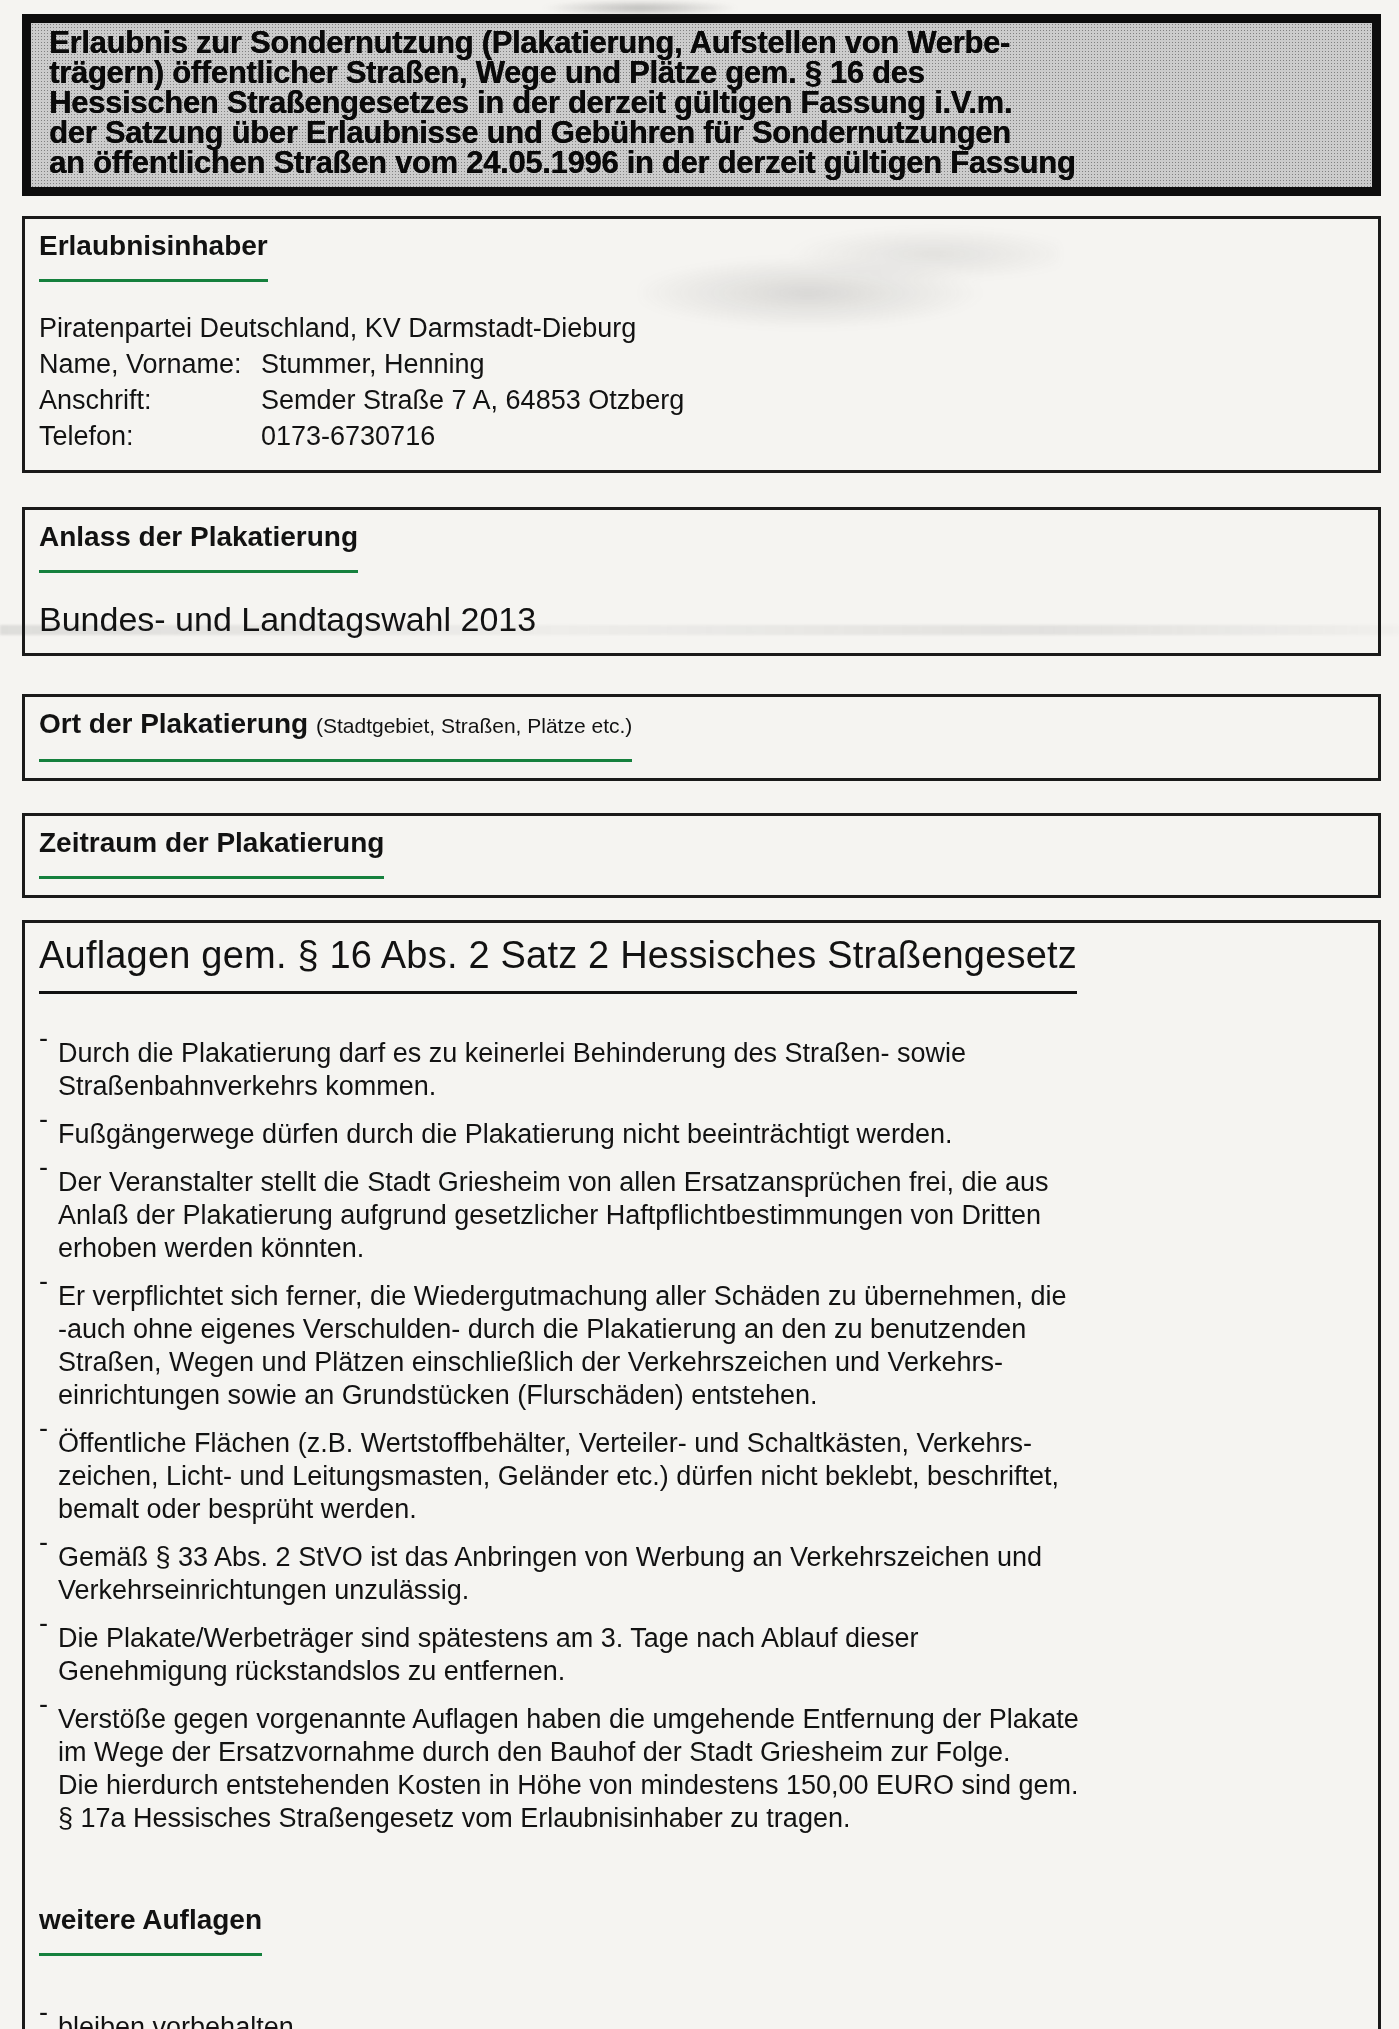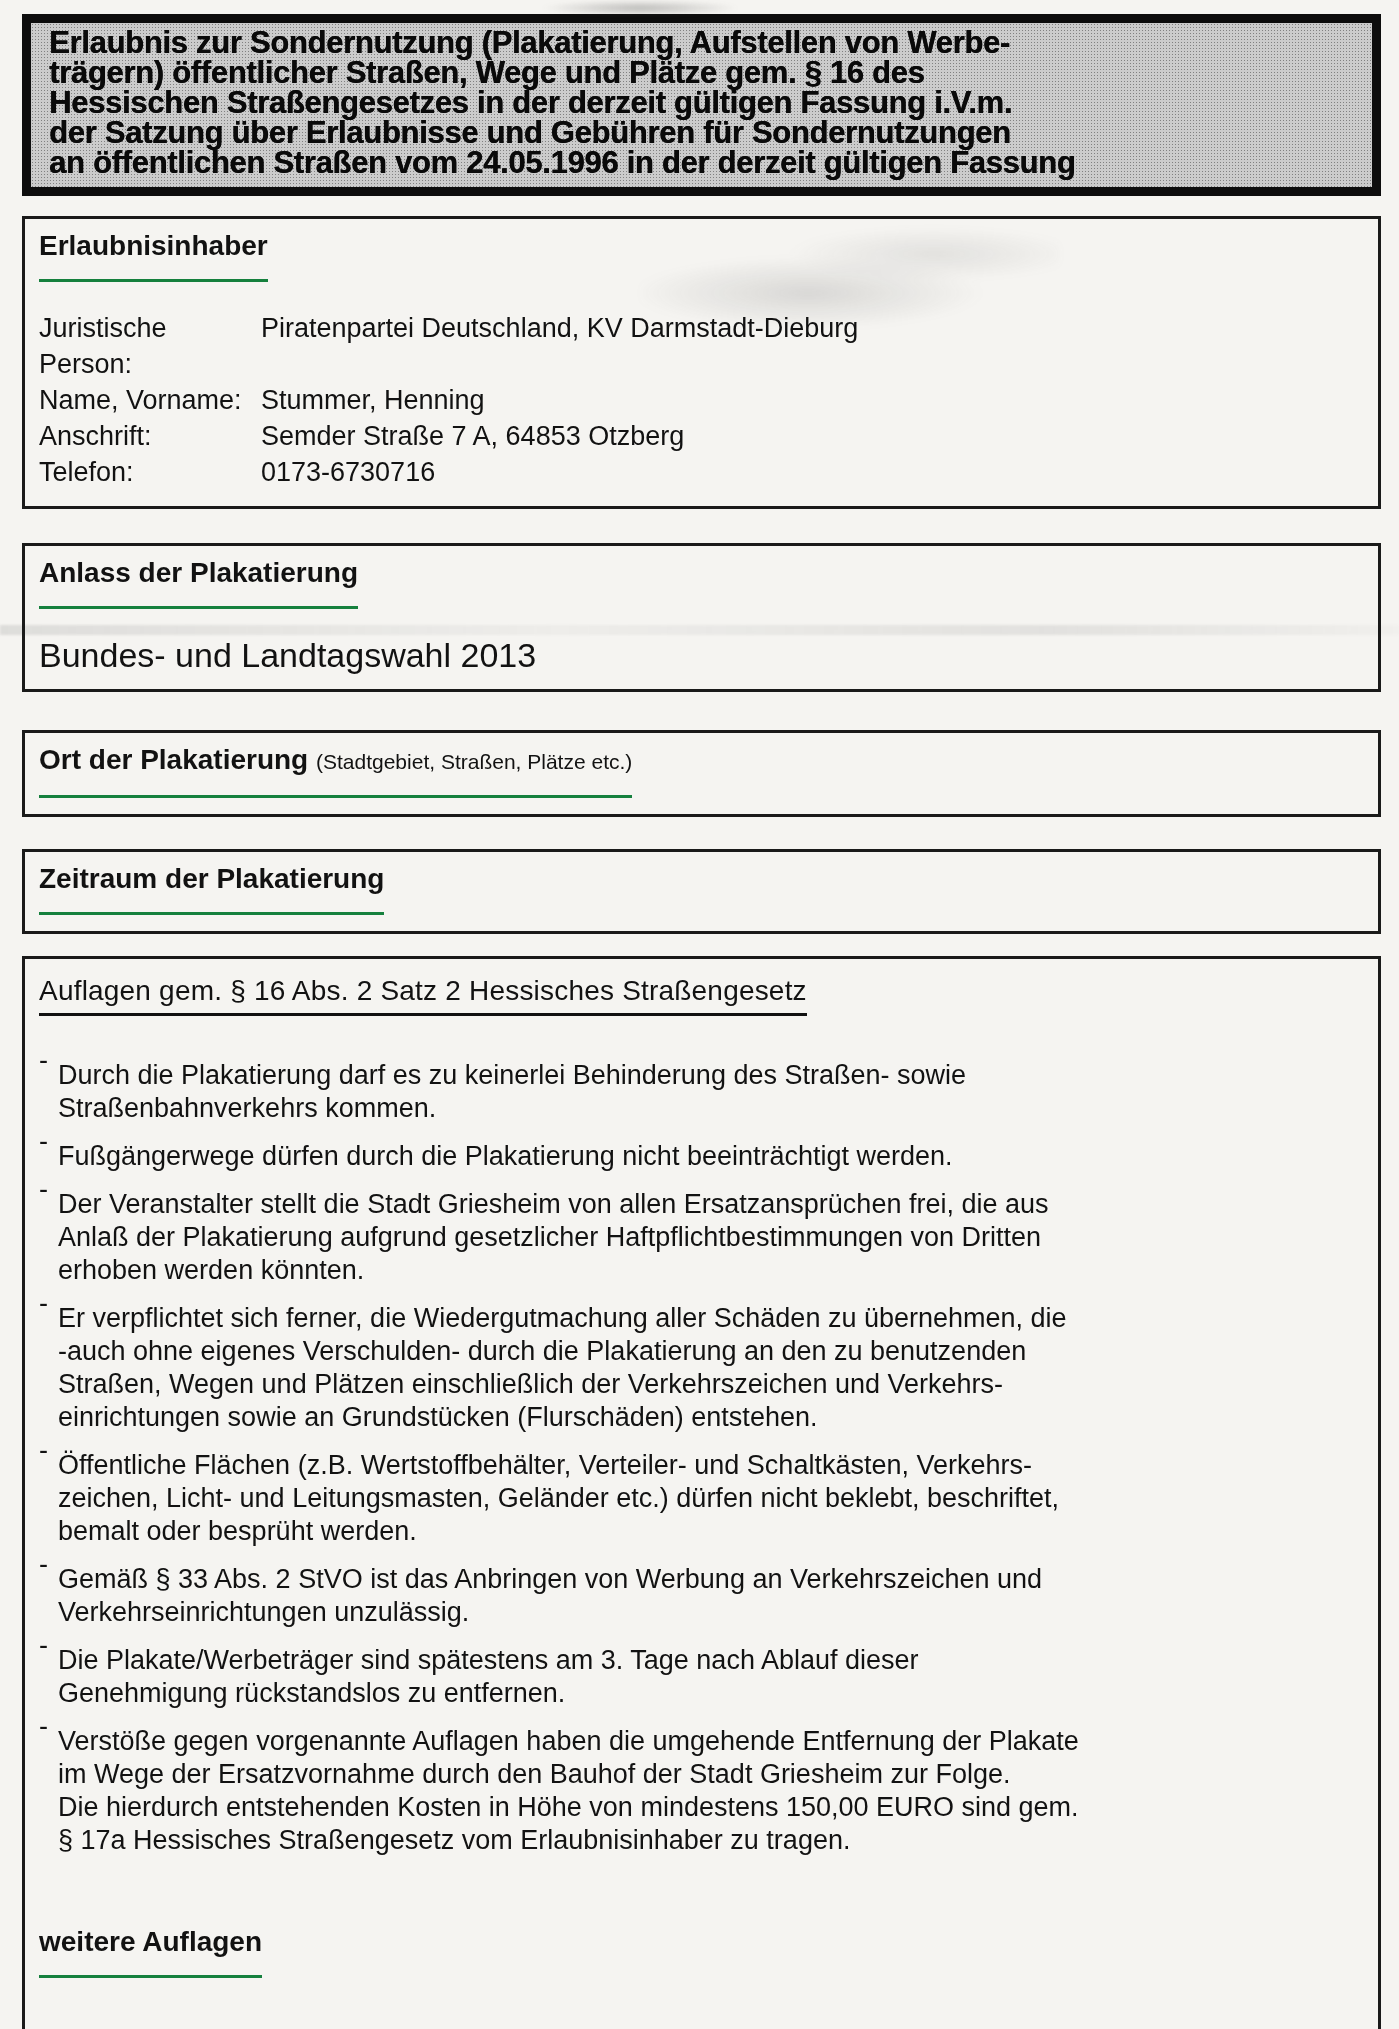--- a/index.html
+++ b/index.html
@@ -61,24 +61,24 @@
   }
   .body-text{font-size:34px;line-height:36px;}
   .kv-row{display:flex;font-size:27px;line-height:36px;}
   .kv-label{flex:0 0 222px;}
   .kv-label.wide{flex:0 0 300px;}
   .kv-value{flex:1;}
   
   .big-title{
     display:inline-block;
     font-weight:normal;
-    font-size:28px;
+    font-size:38px;
     line-height:44px;
     border-bottom:3px solid #111;
-    padding-bottom:0;
+    padding-bottom:14px;
     letter-spacing:.2px;
   }
   .bullet{display:flex;font-size:27px;line-height:33px;}
   .bullet .dash{flex:0 0 19px;}
   .bullet .bullet-text{flex:1;white-space:pre-line;margin-top:15px;}
   
   .artifact{position:absolute;pointer-events:none;}
   .ghost1{
     left:640px;top:215px;width:420px;height:130px;
     background:
@@ -121,21 +121,20 @@
   <div class="banner">Erlaubnis zur Sondernutzung (Plakatierung, Aufstellen von Werbe-
 trägern) öffentlicher Straßen, Wege und Plätze gem. § 16 des
 Hessischen Straßengesetzes in der derzeit gültigen Fassung i.V.m.
 der Satzung über Erlaubnisse und Gebühren für Sondernutzungen
 an öffentlichen Straßen vom 24.05.1996 in der derzeit gültigen Fassung</div>
 
   <div class="box mt-inhaber">
     <span class="sec-title">Erlaubnisinhaber</span>
     <div class="gap-title">
       <div class="kv-row">
-        <span class="kv-label">Juristische Person:</span>
         <span class="kv-value">Piratenpartei Deutschland, KV Darmstadt-Dieburg</span>
       </div>
       <div class="kv-row">
         <span class="kv-label">Name, Vorname:</span>
         <span class="kv-value">Stummer, Henning</span>
       </div>
       <div class="kv-row">
         <span class="kv-label">Anschrift:</span>
         <span class="kv-value">Semder Straße 7 A, 64853 Otzberg</span>
       </div>

